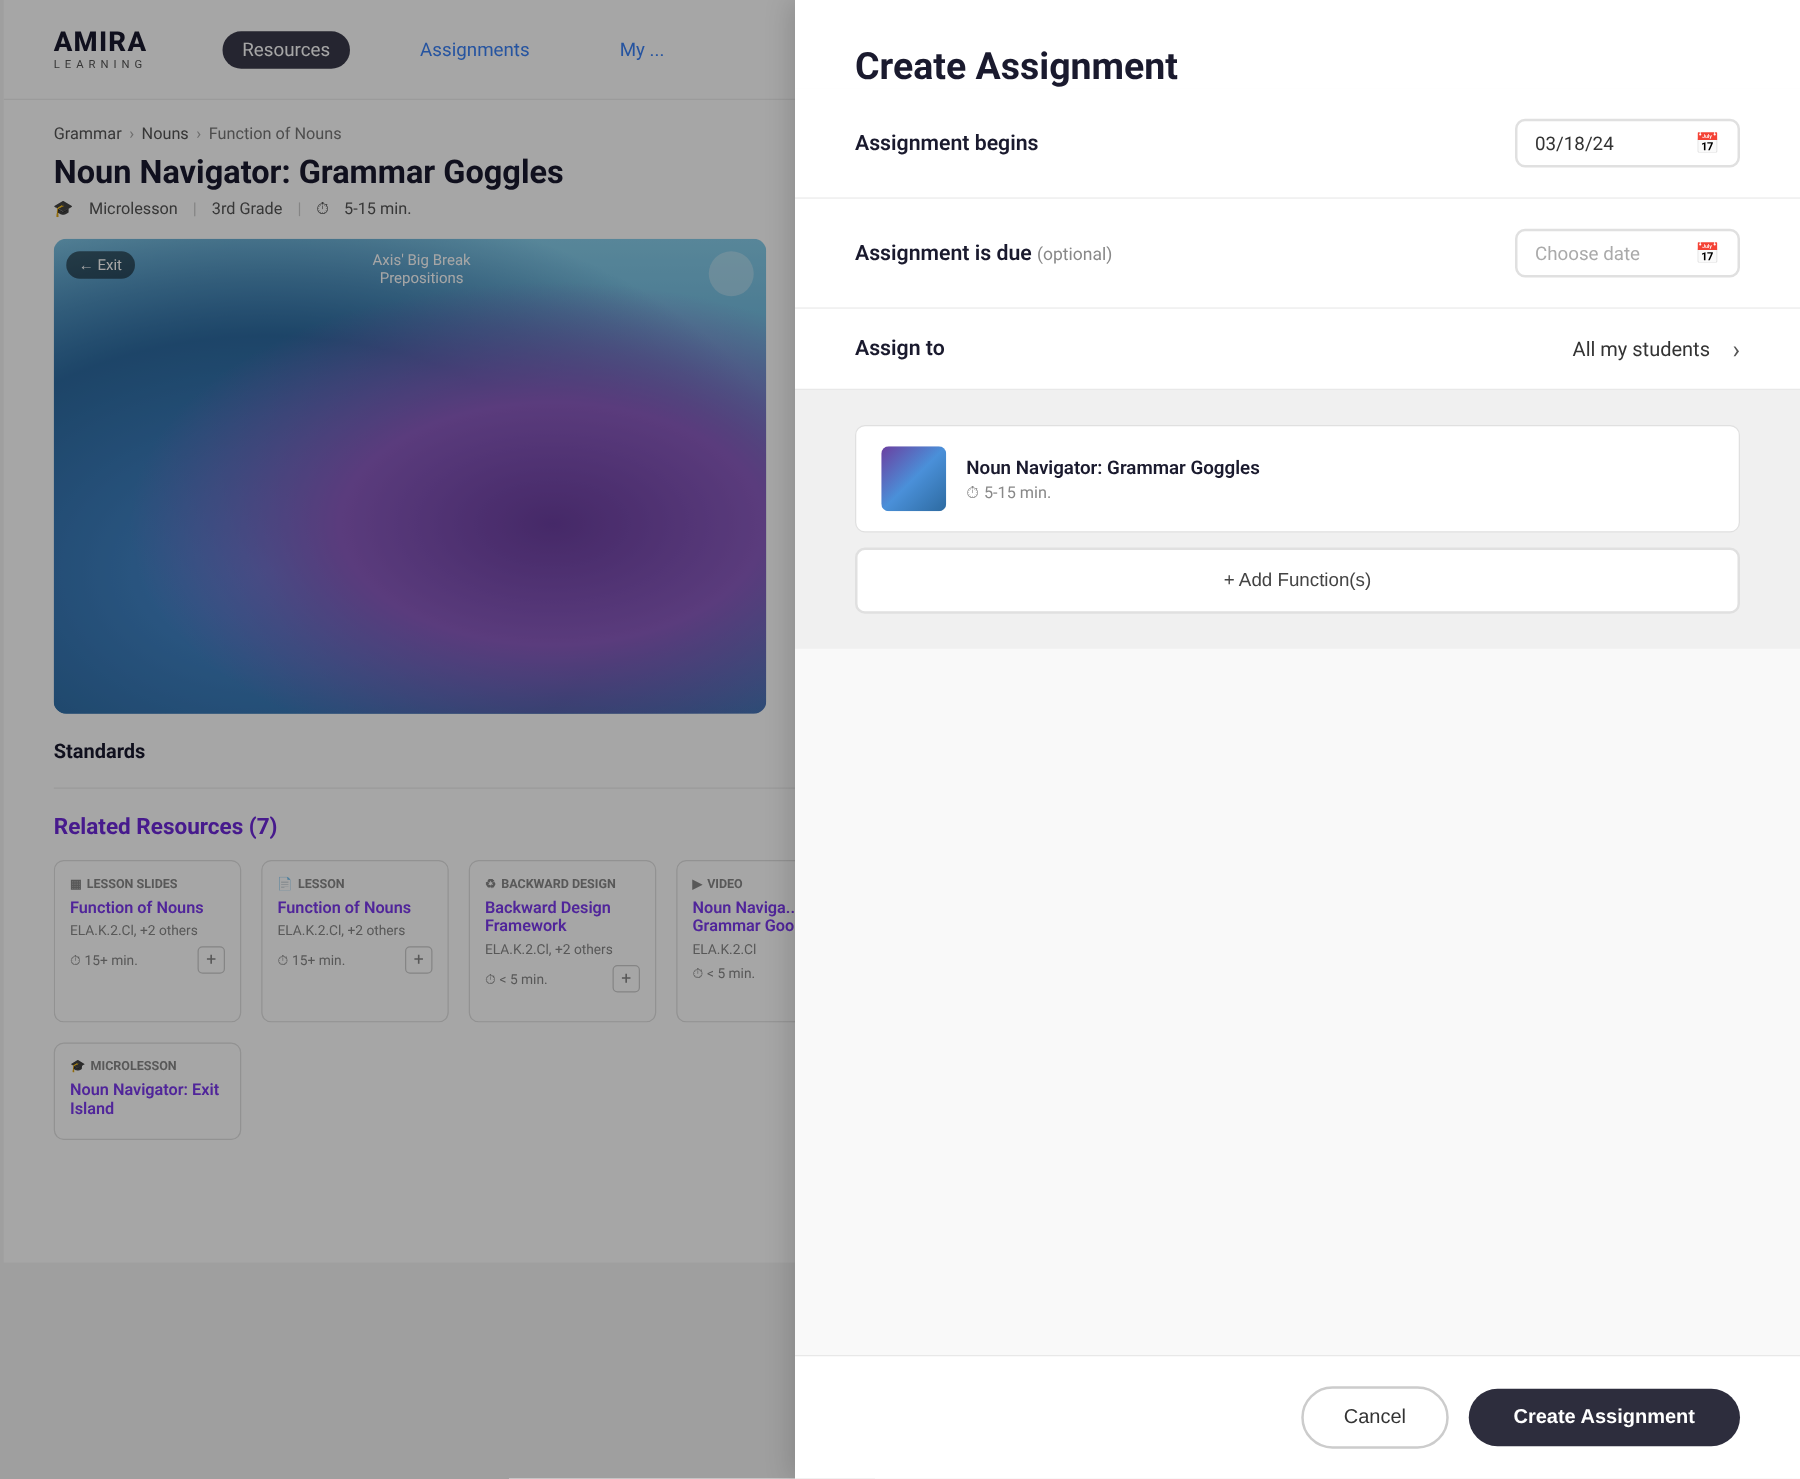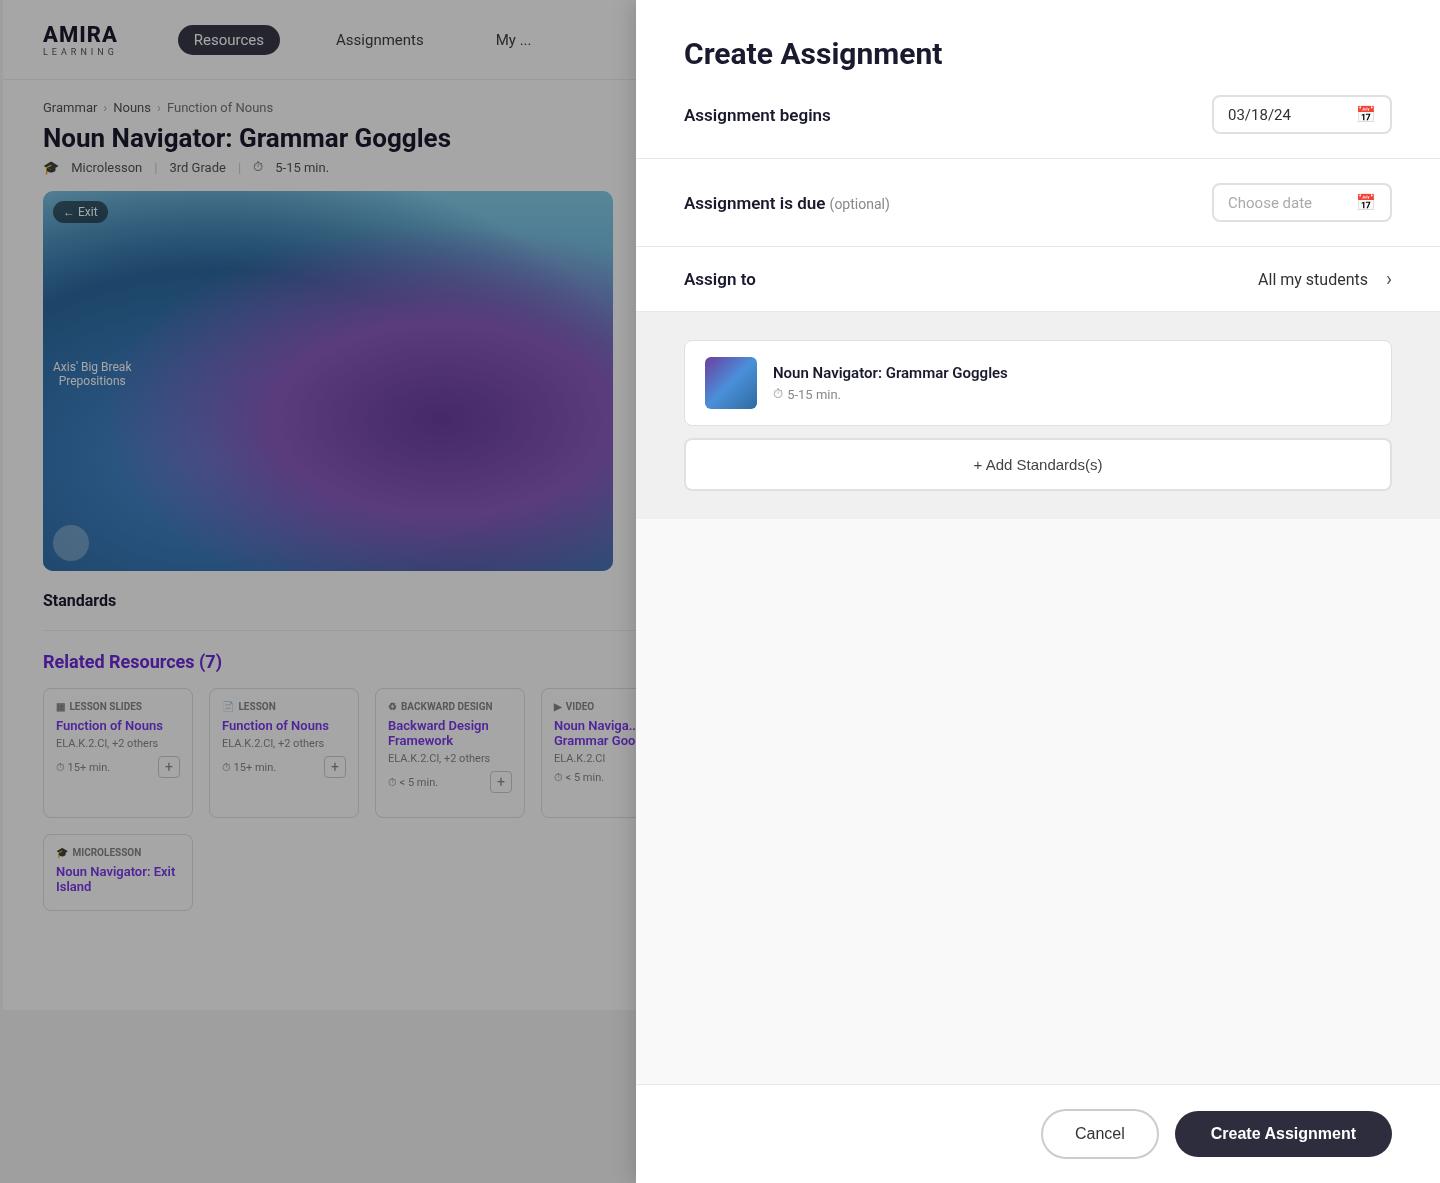--- a/index.html
+++ b/index.html
@@ -54,21 +54,21 @@
     }
 
     .nav-tabs {
       display: flex;
       gap: 40px;
       align-items: center;
     }
 
     .nav-tab {
       font-size: 15px;
-      color: #404040;
+      color: #3b82f6;
       cursor: pointer;
       padding: 6px 16px;
       border-radius: 20px;
     }
 
     .nav-tab.active {
       background: #3a3a4a;
       color: #fff;
     }
 
@@ -127,21 +127,20 @@
       width: 100%;
       height: 100%;
       background: 
         radial-gradient(ellipse at 70% 60%, #6b3fa0 0%, #8b5cc0 30%, transparent 60%),
         radial-gradient(ellipse at 30% 70%, #4a90d9 0%, #2d6aa0 50%, transparent 80%),
         linear-gradient(180deg, #87ceeb 0%, #5ba8d4 40%, #3d7ab5 100%);
       display: flex;
       align-items: flex-start;
       justify-content: space-between;
       padding: 10px;
-      flex-direction: column;
     }
 
     .exit-btn {
       background: rgba(0,0,0,0.5);
       color: #fff;
       padding: 4px 10px;
       border-radius: 15px;
       font-size: 12px;
       display: flex;
       align-items: center;
@@ -645,21 +644,21 @@
         <div class="resource-info">
           <div class="resource-name">Noun Navigator: Grammar Goggles</div>
           <div class="resource-time">
             <span>⏱</span>
             <span>5-15 min.</span>
           </div>
         </div>
       </div>
 
       
-      <button class="add-resource-btn">+ Add Standards(s)</button>
+      <button class="add-resource-btn">+ Add Function(s)</button>
     </div>
   </div>
 
   <div class="modal-footer">
     <button class="btn-cancel">Cancel</button>
     <button class="btn-create">Create Assignment</button>
   </div>
 </div>
 
 </body></html>

